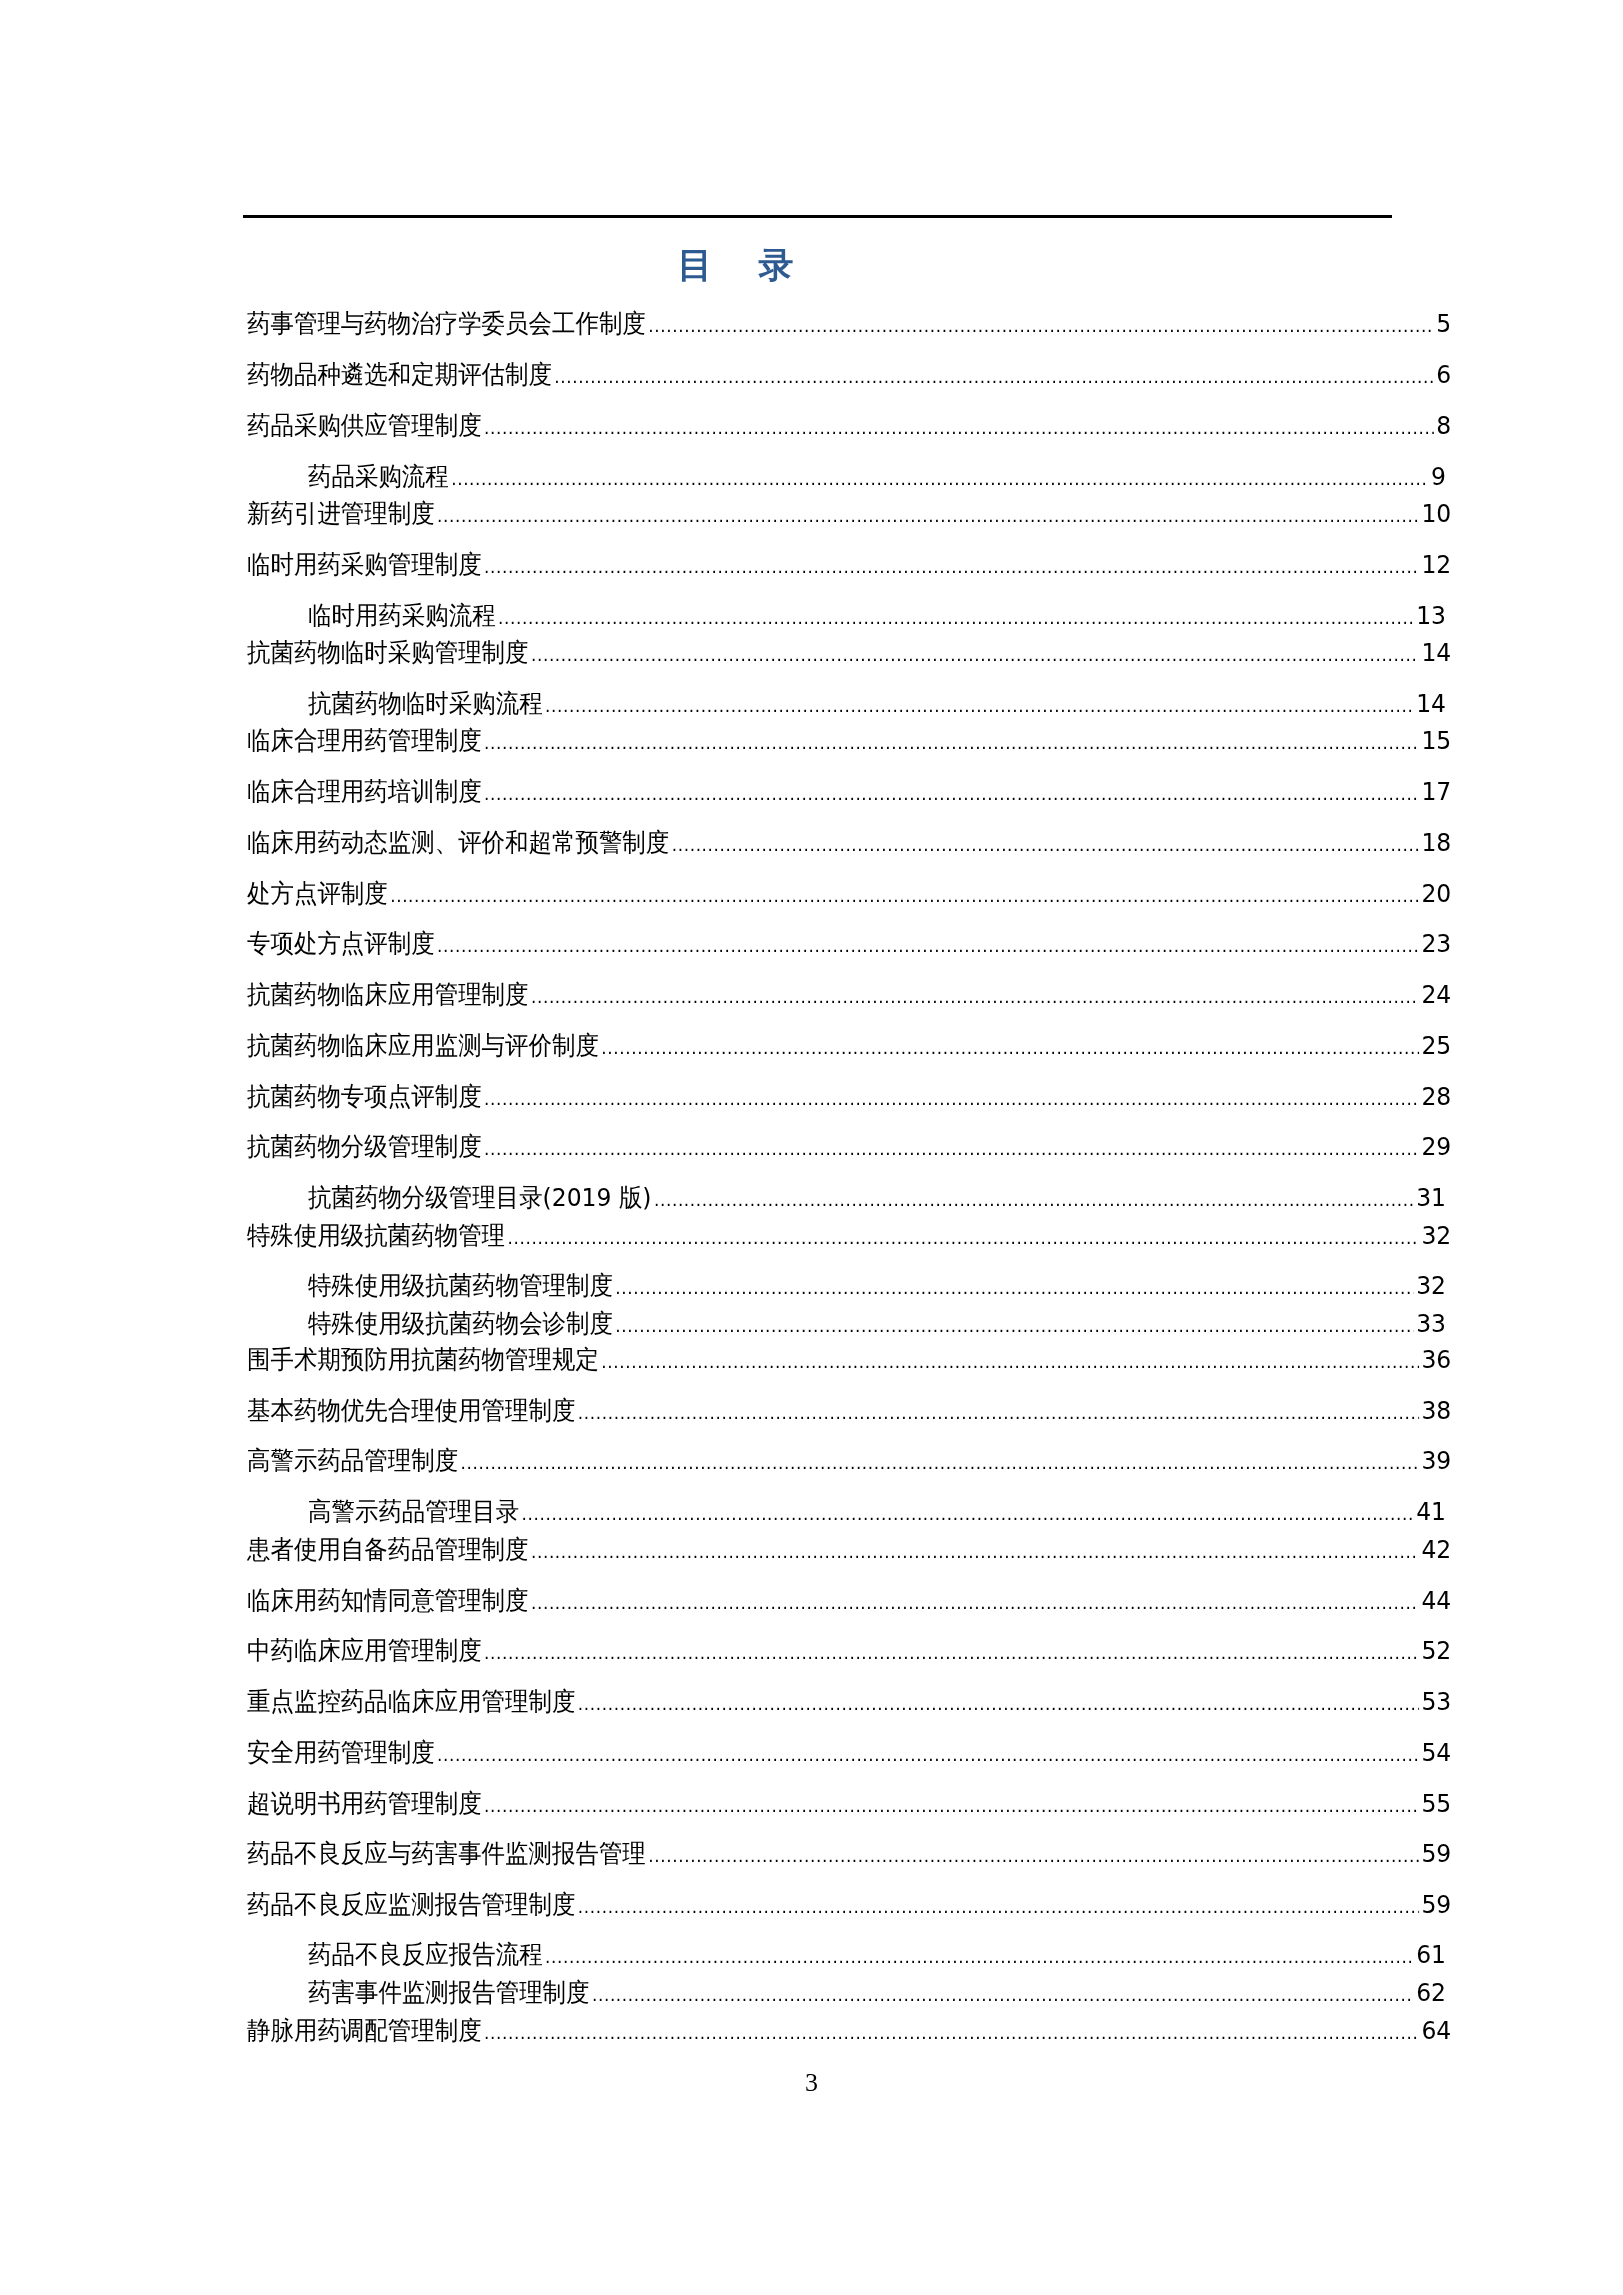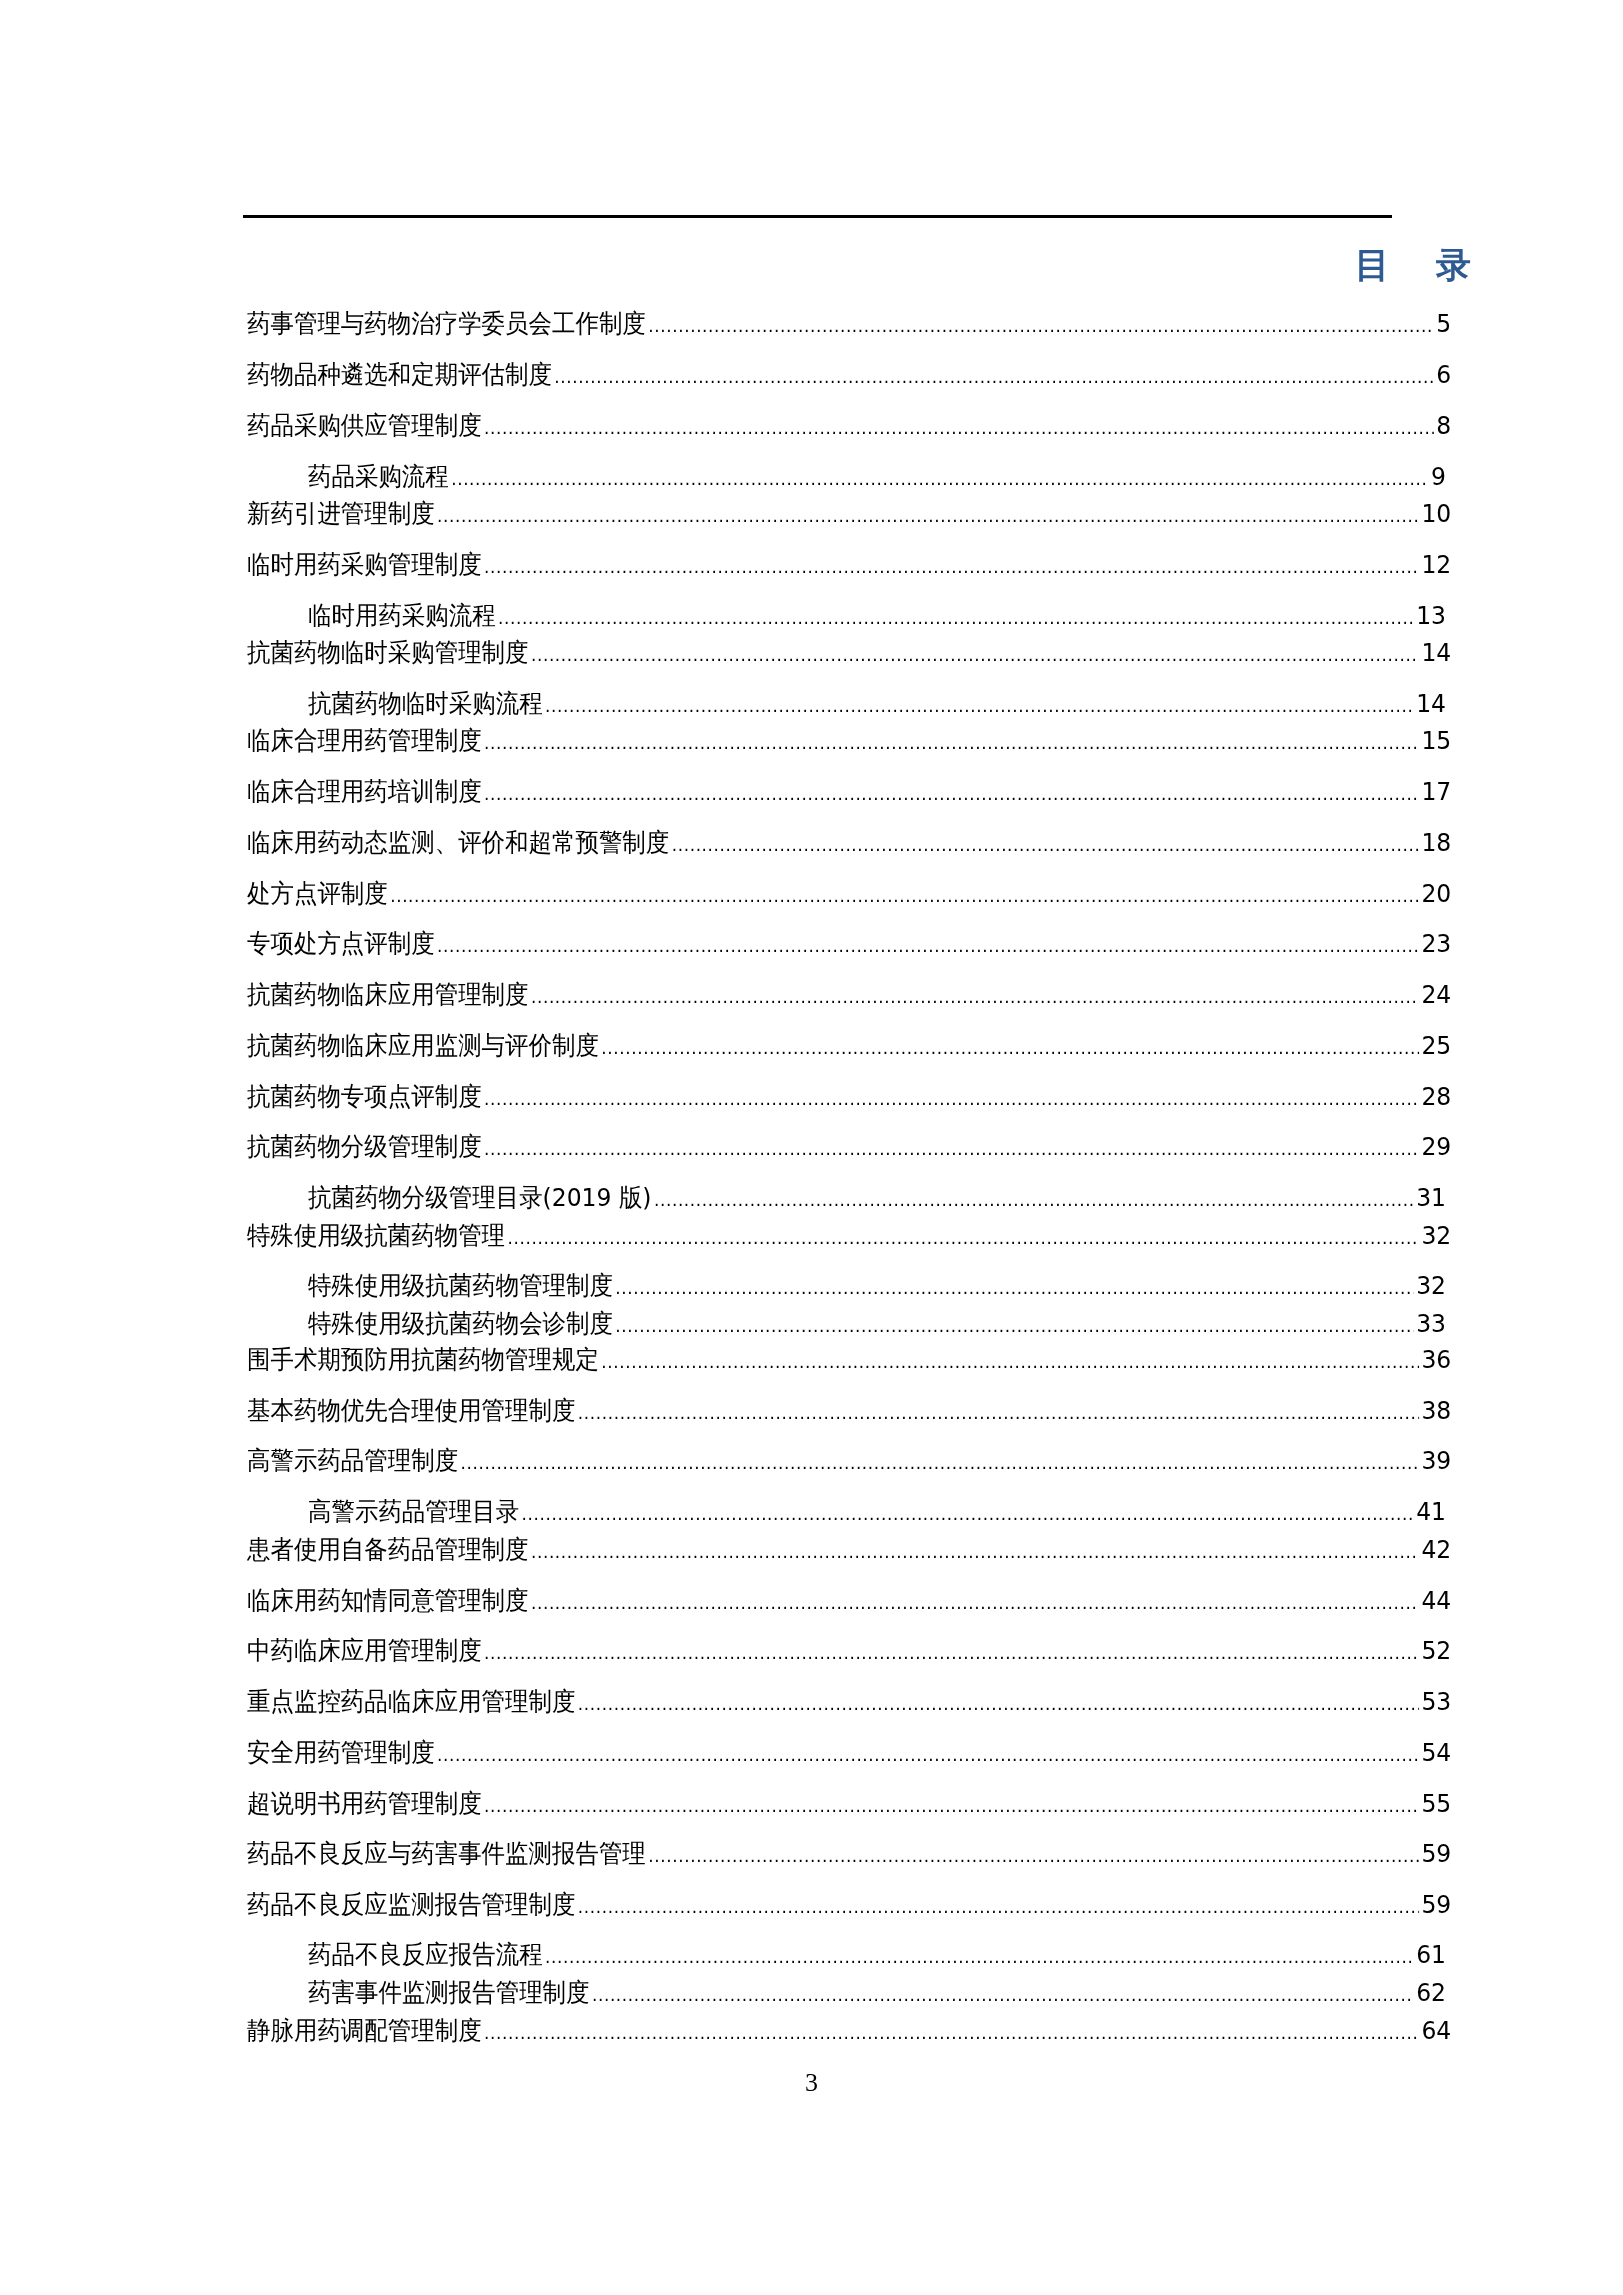--- a/index.html
+++ b/index.html
@@ -1,19 +1,19 @@
 <!DOCTYPE html>
 <html style="font-size:10.5px"><head>
 <meta charset="utf-8">
 <style>
   html, body { margin:0; padding:0; background:#ffffff; }
   body { width:1623px; height:2295px; position:relative; overflow:hidden;
          font-family:"DejaVu Sans", "Liberation Sans", sans-serif; color:#000; }
   .rule { position:absolute; left:243px; top:215px; width:1149px; height:3.3px; background:#000; }
-  .title { position:absolute; left:0; width:1488px; top:242px; text-align:right;
+  .title { position:absolute; left:0; width:1488px; top:242px; text-align:center;
            font-size:35px; font-weight:bold; color:#2E5A92; letter-spacing:17px; }
   .toc { position:absolute; left:0; top:0; width:1623px; height:2295px; }
   .entry { position:absolute; display:flex; align-items:baseline; font-size:25.5px; line-height:31px; white-space:nowrap; transform:scaleX(0.92); transform-origin:left center; }
   .entry.l1 { left:247px; width:1309px; }
   .entry.l2 { left:308px; width:1237px; }
   .entry .label { flex:0 0 auto; }
   .entry .leader { flex:1 1 auto; overflow:hidden; color:#000; margin:0 2.6px; font-size:18.3px; letter-spacing:0.7px; }
   .entry .leader::before { content:"..............................................................................................................................................................................................................................................................................................."; }
   .entry .page { flex:0 0 auto; text-align:right; }
   .footer-page { position:absolute; left:0; width:1623px; top:2068px; text-align:center; font-family:"Liberation Serif", serif; font-size:26px; }

